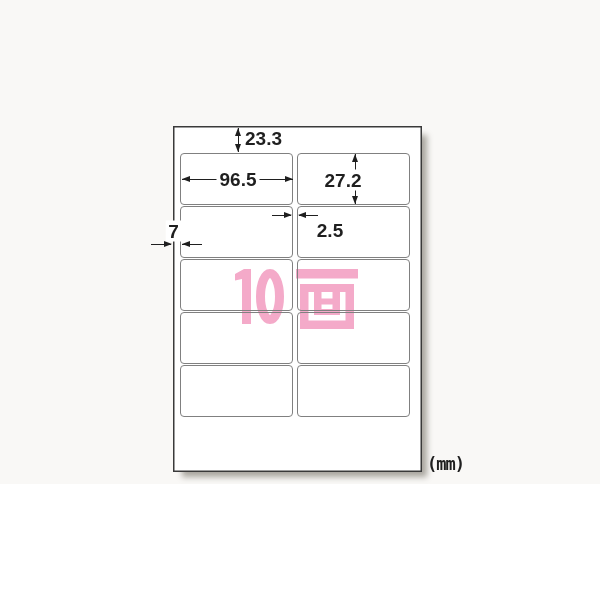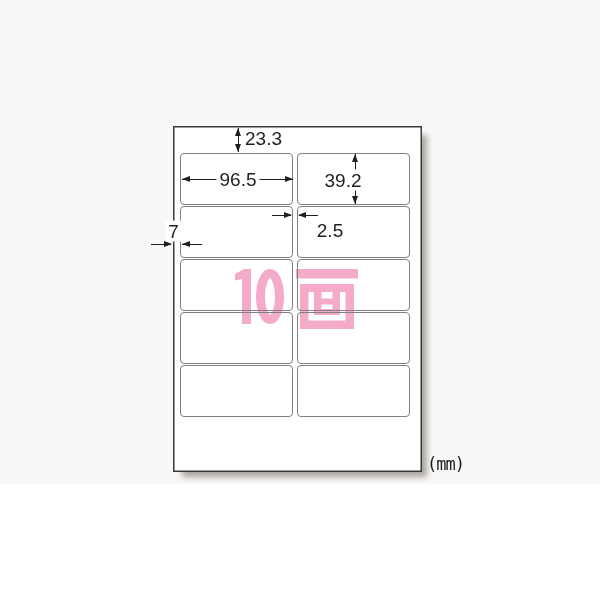--- a/index.html
+++ b/index.html
@@ -1,19 +1,20 @@
 <!DOCTYPE html>
 <html style="--page-bg: #f9f8f6; --sheet-fill: #ffffff; --sheet-border: #3a3a3a; --label-border: #808080; --dim-ink: #1f1f1f; --face-count-pink: #f4aac9; --shadow: #a9a69f;"><head>
 <meta charset="utf-8">
 <style>
   html,body { margin:0; padding:0; }
   .stage {
     position:relative; width:600px; height:484px;
     background:var(--page-bg,#f9f8f6); overflow:hidden;
     font-family:"Liberation Sans", sans-serif;
+    font-weight:bold;
   }
   .sheet {
     position:absolute; left:173px; top:126px; width:249px; height:346px;
     background:var(--sheet-fill,#fff);
     box-shadow: inset 0 0 0 1.5px var(--sheet-border,#3a3a3a),
                 7px 7px 6px -2px var(--shadow,#a9a69f);
   }
   .face-count { position:absolute; left:234px; top:269px; color:var(--face-count-pink,#f4aac9); }
   .labels-layer { position:absolute; left:0; top:0; width:600px; height:600px; }
   .label-cell {
@@ -95,21 +96,21 @@
     <div class="dl-h" style="left:182px; top:178.5px; width:111px;"></div>
     <div class="ah ah-left" style="left:182px; top:175.5px;"></div>
     <div class="ah ah-right" style="left:285px; top:175.5px;"></div>
     <div class="dim-text" style="left:238px; top:179px;">96.5</div>
   </div>
 
   <div>
     <div class="dl-v" style="left:355px; top:154px; height:50px;"></div>
     <div class="ah ah-up" style="left:351.5px; top:154px;"></div>
     <div class="ah ah-down" style="left:351.5px; top:196px;"></div>
-    <div class="dim-text" style="left:343px; top:179.5px;">39.2</div>
+    <div class="dim-text" style="left:343px; top:179.5px;">27.2</div>
   </div>
 
   <div>
     <div class="dl-h" style="left:272px; top:214.5px; width:19px;"></div>
     <div class="ah ah-right" style="left:284px; top:211.5px;"></div>
     <div class="dl-h" style="left:299px; top:214.5px; width:19px;"></div>
     <div class="ah ah-left" style="left:298px; top:211.5px;"></div>
     <div class="dim-text" style="left:294px; top:229.5px;margin-left:36px;">2.5</div>
   </div>
 

